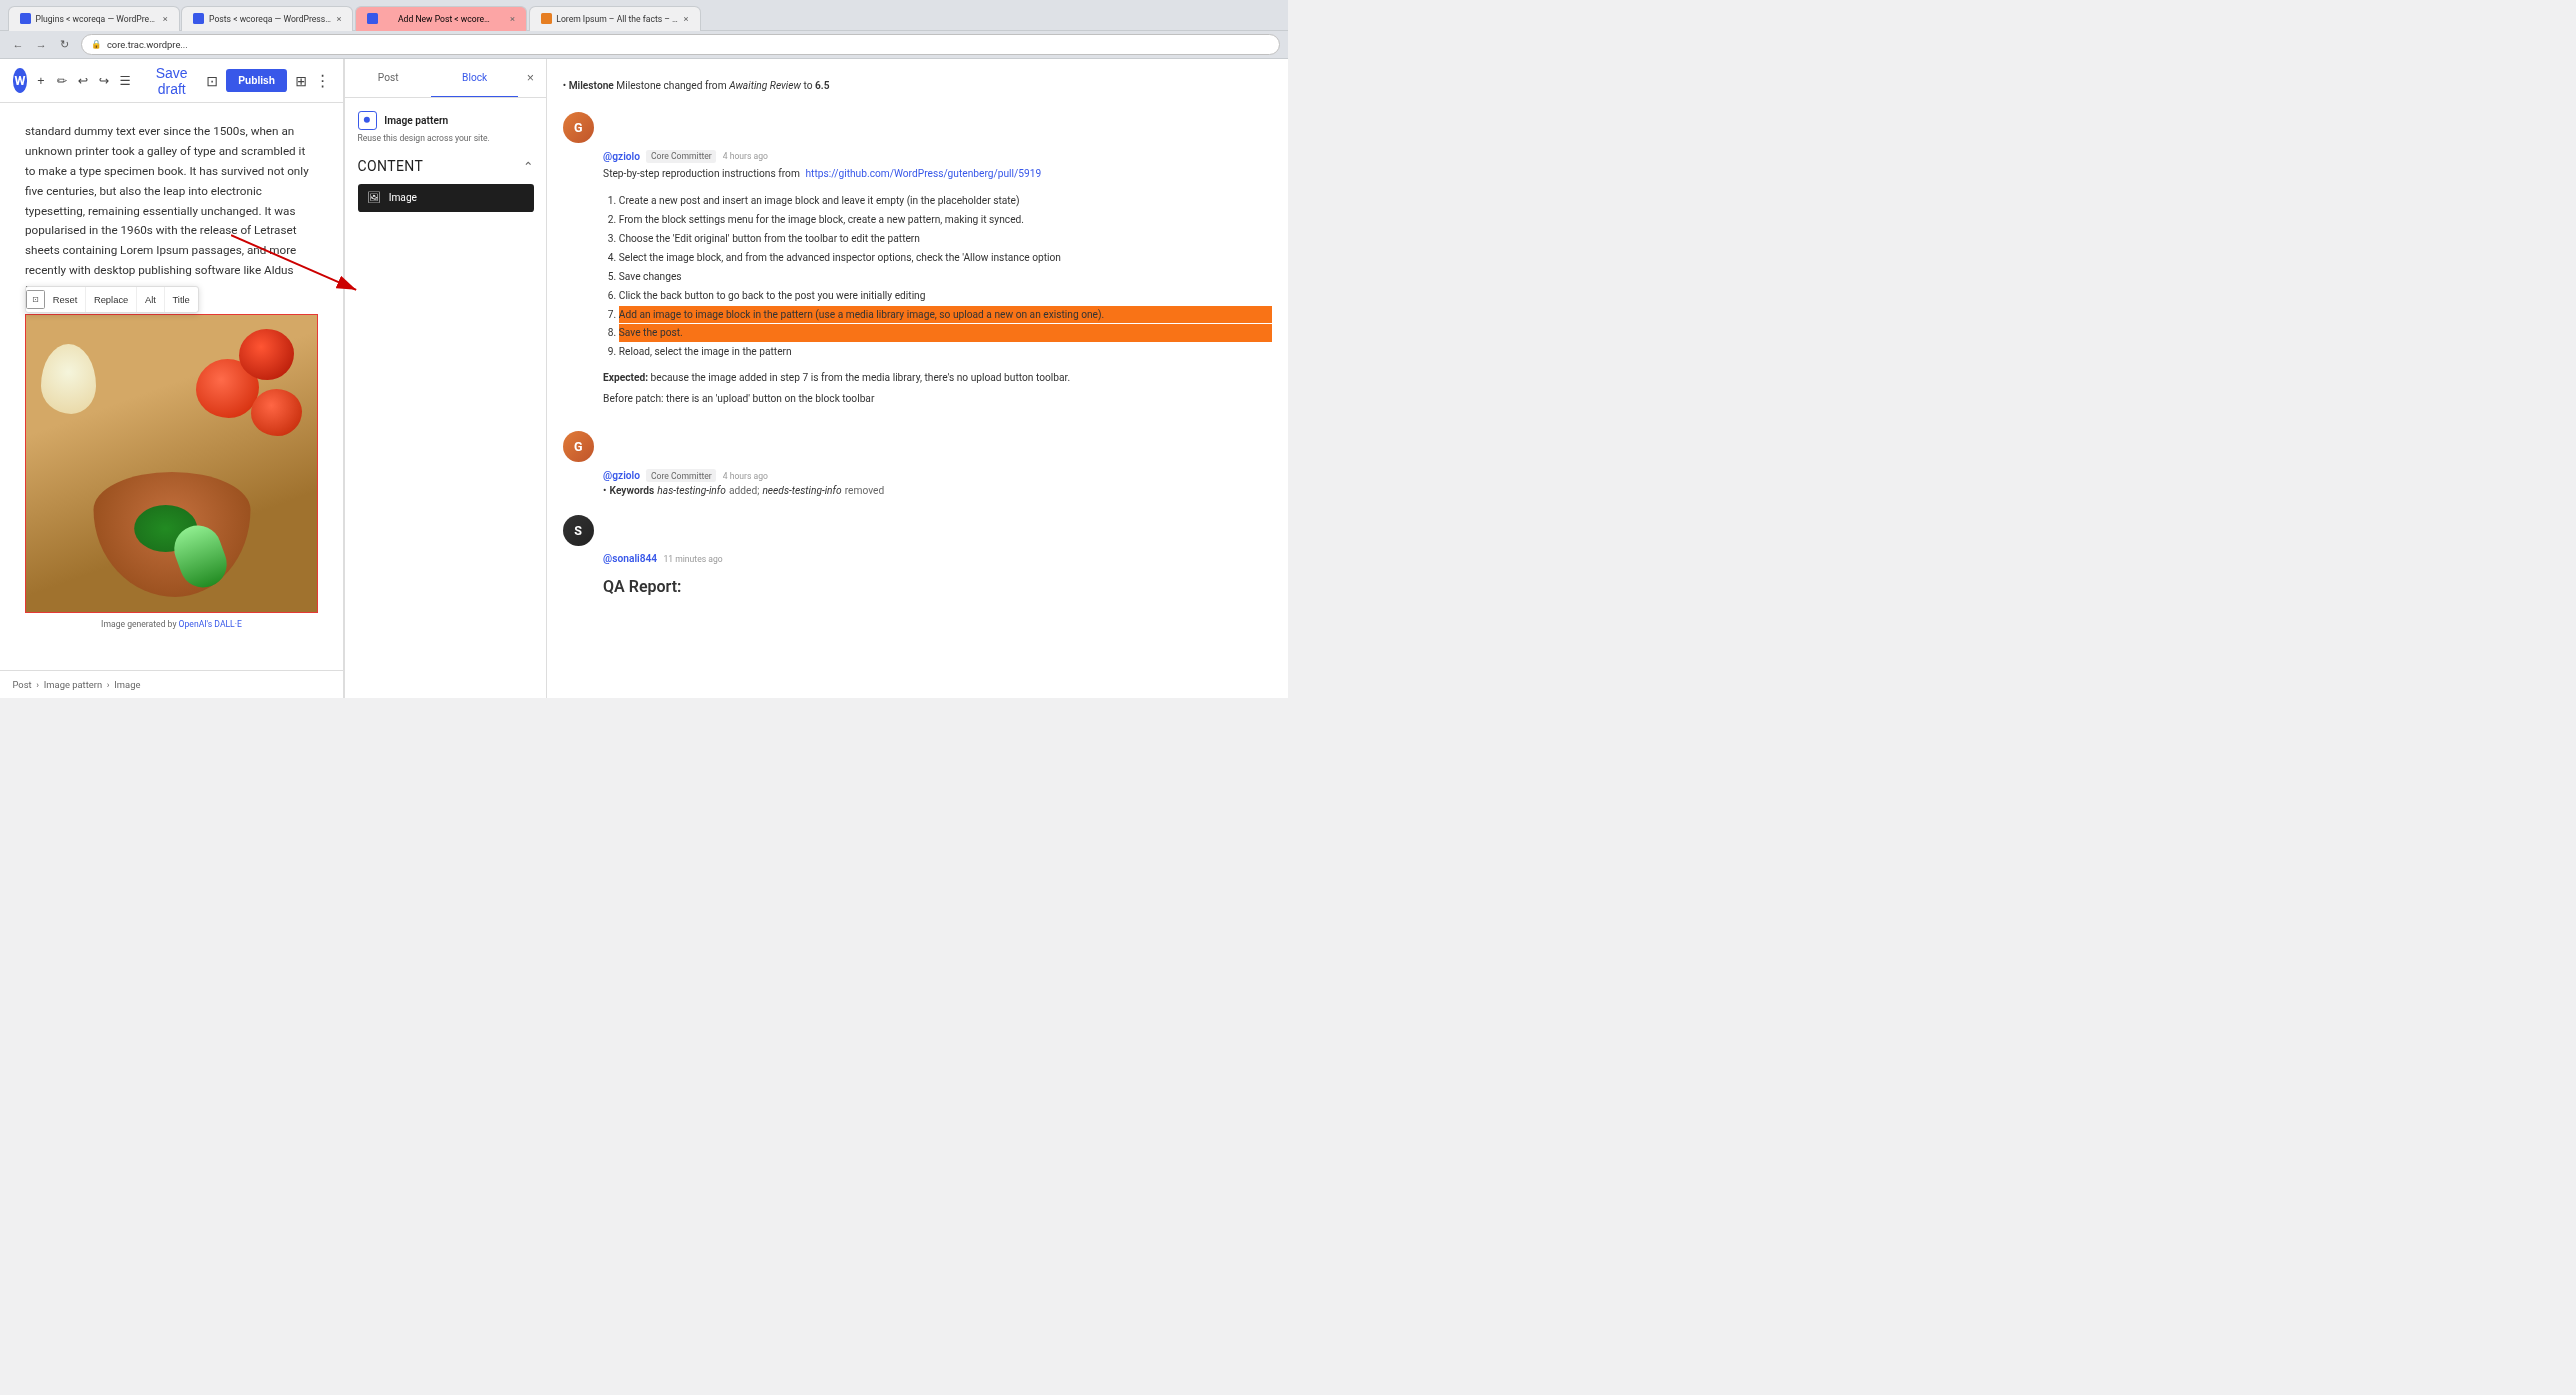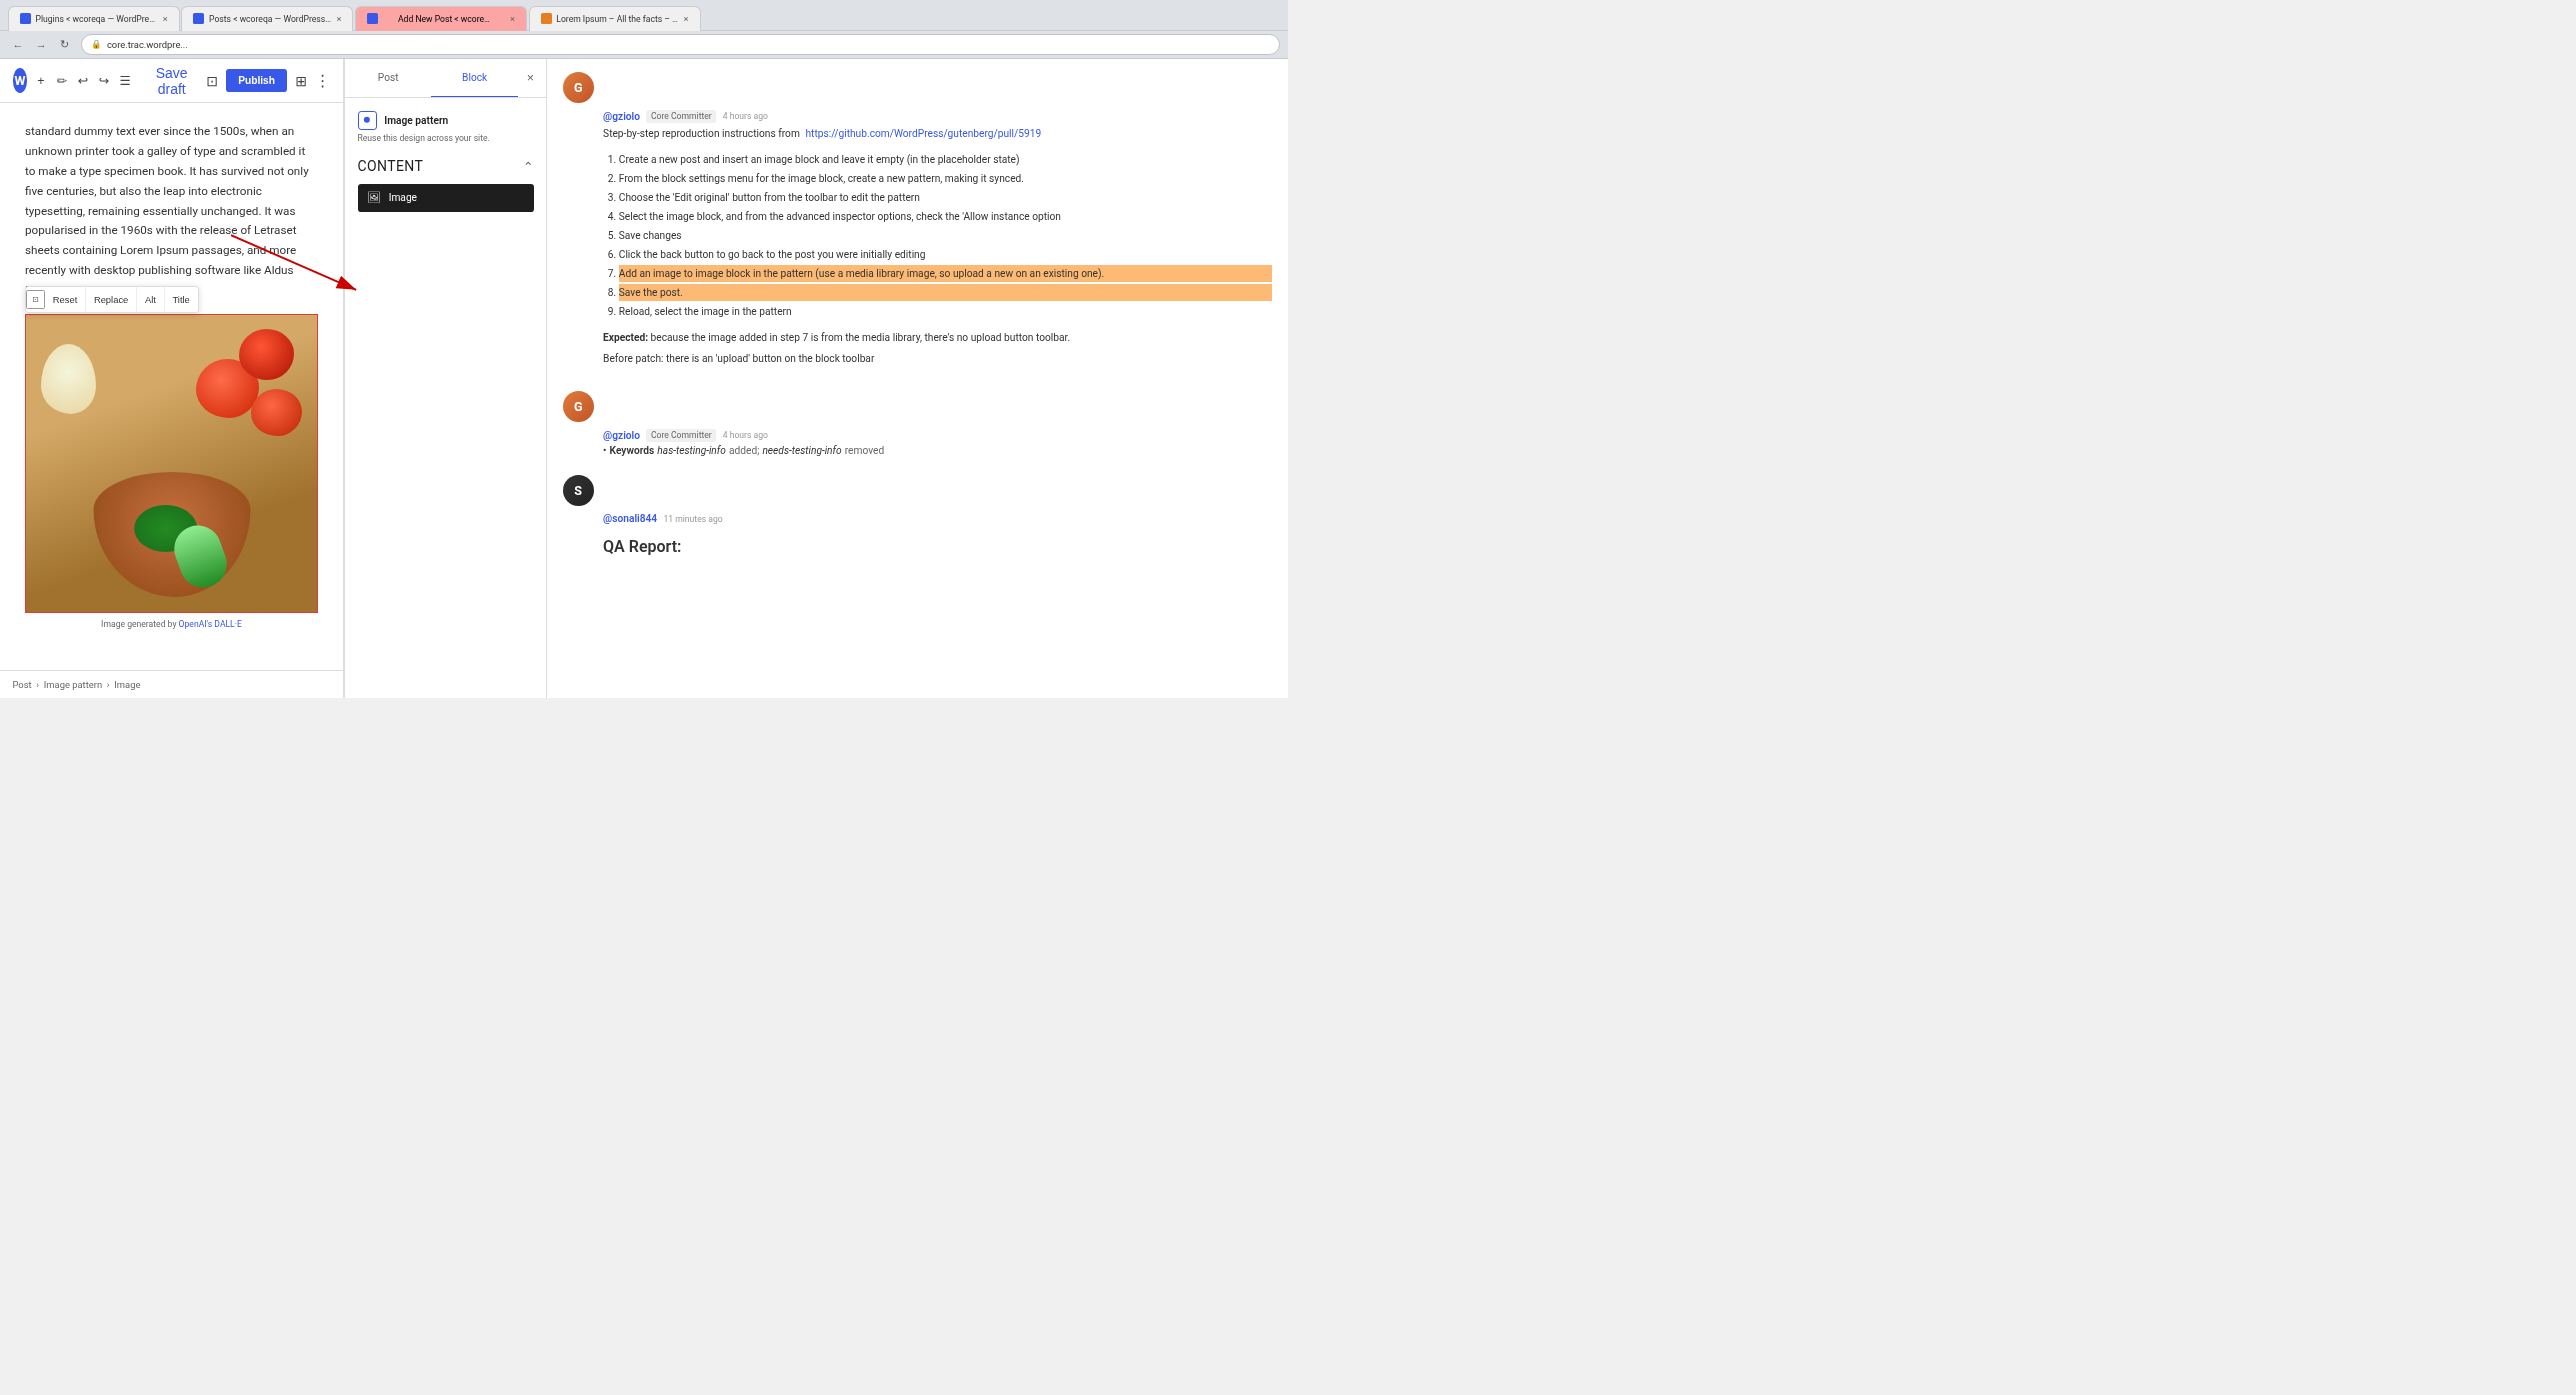--- a/index.html
+++ b/index.html
@@ -428,21 +428,21 @@
     }
     .milestone-change p { font-size: 10.2px; color: #333; line-height: 1.5; }
     .milestone-change strong { font-weight: 600; }
 
     
     .instruction-text { font-size: 10.2px; color: #333; line-height: 1.6; margin-bottom: 9.4px; }
     .instruction-text a { color: #3858e9; text-decoration: none; }
 
     .instructions-list { padding-left: 15.7px; margin-bottom: 9.4px; }
     .instructions-list li { font-size: 10.2px; color: #333; line-height: 1.7; margin-bottom: 1.6px; }
-    .instructions-list li.highlight { background: #fdba74; }
+    .instructions-list li.highlight { background: #f97316; }
 
     .expected-text { font-size: 10.2px; color: #333; line-height: 1.6; margin-bottom: 4.7px; }
     .blue-border-section {
       border-left: 2.3px solid #4a90d9;
       padding-left: 7.8px;
       margin-bottom: 9.4px;
     }
 
     .keywords-item { display: flex; align-items: center; gap: 3.1px; font-size: 10.2px; color: #333; }
     .keywords-item strong { font-weight: 600; }
@@ -595,20 +595,29 @@
           <span class="image-item-icon">🖼</span>
           <span class="image-item-label">Image</span>
         </div>
       </div>
     </div>
   </div>
 
   <div class="trac-pane">
     <div class="trac-content">
 
+      <div class="milestone-change">
+        <p>
+          • <strong>Milestone</strong>
+          <span>Milestone changed from</span>
+          <em>Awaiting Review</em>
+          <span>to</span>
+          <strong>6.5</strong>
+        </p>
+      </div>
 
       <div class="comment-item">
         <div class="comment-avatar">
           <div class="avatar-img">G</div>
         </div>
         <div class="comment-body">
           <div class="comment-header">
             <span class="comment-author">@gziolo</span>
             <span class="comment-role">Core Committer</span>
             <span class="comment-time">4 hours ago</span>

